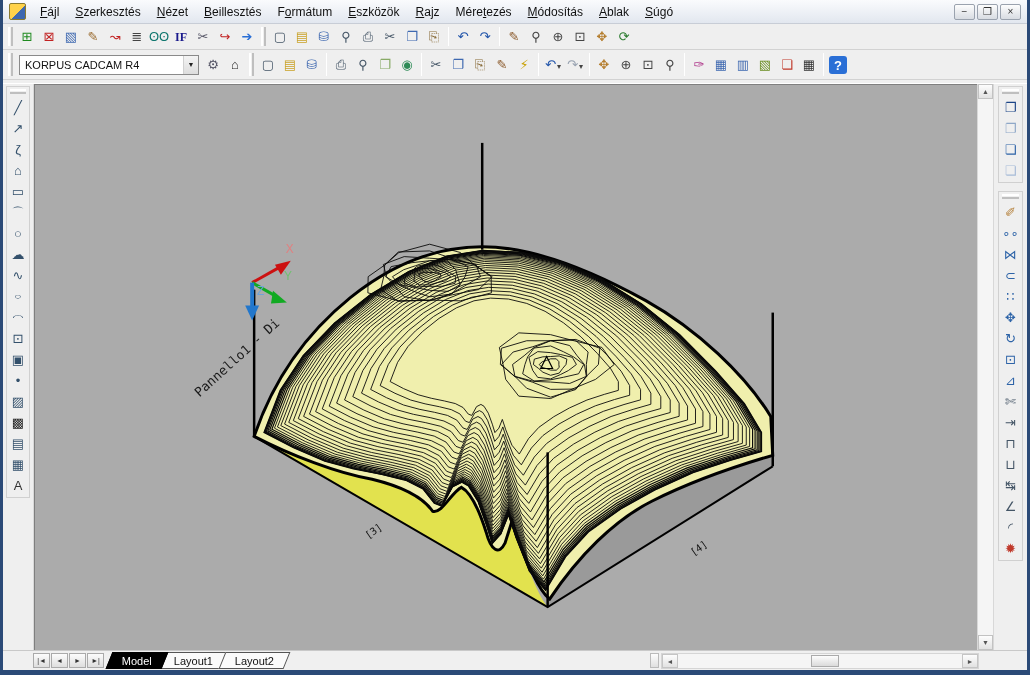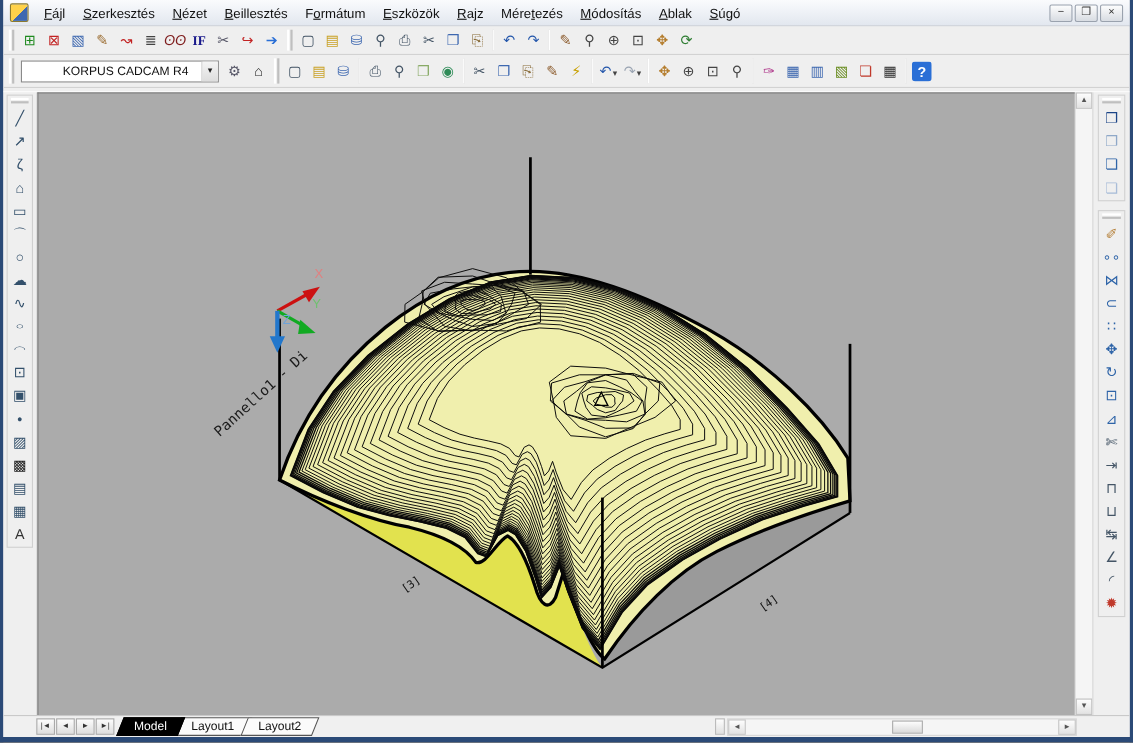--- a/index.html
+++ b/index.html
@@ -29,21 +29,21 @@
   .tb-group{display:flex;align-items:center;}
   .tb-sep{width:1px;align-self:stretch;margin:2px 3px;background:#C6C6C6;border-right:1px solid #fff;}
   .tbicon{position:relative;display:inline-block;width:22px;height:21px;line-height:20px;text-align:center;
     font-size:13px;cursor:default;border:1px solid transparent;}
   .tbicon.boxed{border-radius:3px;font-weight:bold;width:18px;height:18px;line-height:18px;margin:0 2px;}
   .tbicon .drop{font-style:normal;font-size:8px;color:#444;margin-left:1px;}
   .tbicon.squash{transform:scaleY(.6);}
   .tbicon.iftxt{font-family:"Liberation Serif",serif;font-weight:bold;font-size:12px;}
   .combo{display:flex;align-items:center;width:180px;height:20px;background:#fff;border:1px solid #8A8A8A;
     margin:0 3px;font-size:11px;}
-  .combo-text{flex:1;padding:0 5px;color:#111;white-space:nowrap;overflow:hidden;margin-left:32px;}
+  .combo-text{flex:1;padding:0 5px;color:#111;white-space:nowrap;overflow:hidden;}
   .combo-arrow{width:15px;text-align:center;font-size:7px;color:#222;border-left:1px solid #D0D0D0;
     background:linear-gradient(#F4F4F4,#DDD);align-self:stretch;line-height:18px;}
   
   .main{flex:1;display:flex;min-height:0;}
   .dock-left{flex:0 0 31px;background:#EFEFEF;padding:2px 3px;border-right:1px solid #D8D8D8;}
   .dock-right{flex:0 0 34px;background:#EFEFEF;padding:2px 4px;border-left:1px solid #D8D8D8;}
   .vtb{background:#EFEFEF;border:1px solid #D0D0D0;margin-bottom:8px;padding-bottom:1px;}
   .vtb .tbicon{display:block;margin:0 auto;}
   .vgrip{height:5px;margin:2px 3px 3px;border-top:2px solid #fff;border-bottom:2px solid #BFBFBF;}
   .canvas-wrap{flex:1;display:flex;min-width:0;}
@@ -100,21 +100,21 @@
 
   <div class="tbrow tbrow1">
     <span class="grip"></span>
     <span class="tb-group">
         <span class="tbicon" style="color: rgb(31, 138, 31);">⊞</span>
         <span class="tbicon" style="color: rgb(194, 34, 34);">⊠</span>
         <span class="tbicon" style="color: rgb(62, 104, 176);">▧</span>
         <span class="tbicon" style="color: rgb(154, 107, 47);">✎</span>
         <span class="tbicon" style="color: rgb(194, 34, 34);">↝</span>
         <span class="tbicon" style="color: rgb(68, 68, 68);">≣</span>
-        <span class="tbicon" style="color: #7f1d1d; font-style: italic;">ʘʘ</span>
+        <span class="tbicon" style="color: #0f766e;">ʘʘ</span>
         <span class="tbicon iftxt" style="color: rgb(26, 26, 140);">IF</span>
         <span class="tbicon" style="color: rgb(85, 85, 102);">✂</span>
         <span class="tbicon" style="color: rgb(194, 34, 34);">↪</span>
         <span class="tbicon" style="color: rgb(42, 111, 214);">➔</span>
       </span>
     <span class="grip"></span>
     <span class="tb-group">
         <span class="tbicon" style="color: rgb(68, 85, 102);">▢</span>
         <span class="tbicon" style="color: rgb(201, 162, 39);">▤</span>
         <span class="tbicon" style="color: rgb(62, 104, 176);">⛁</span>

